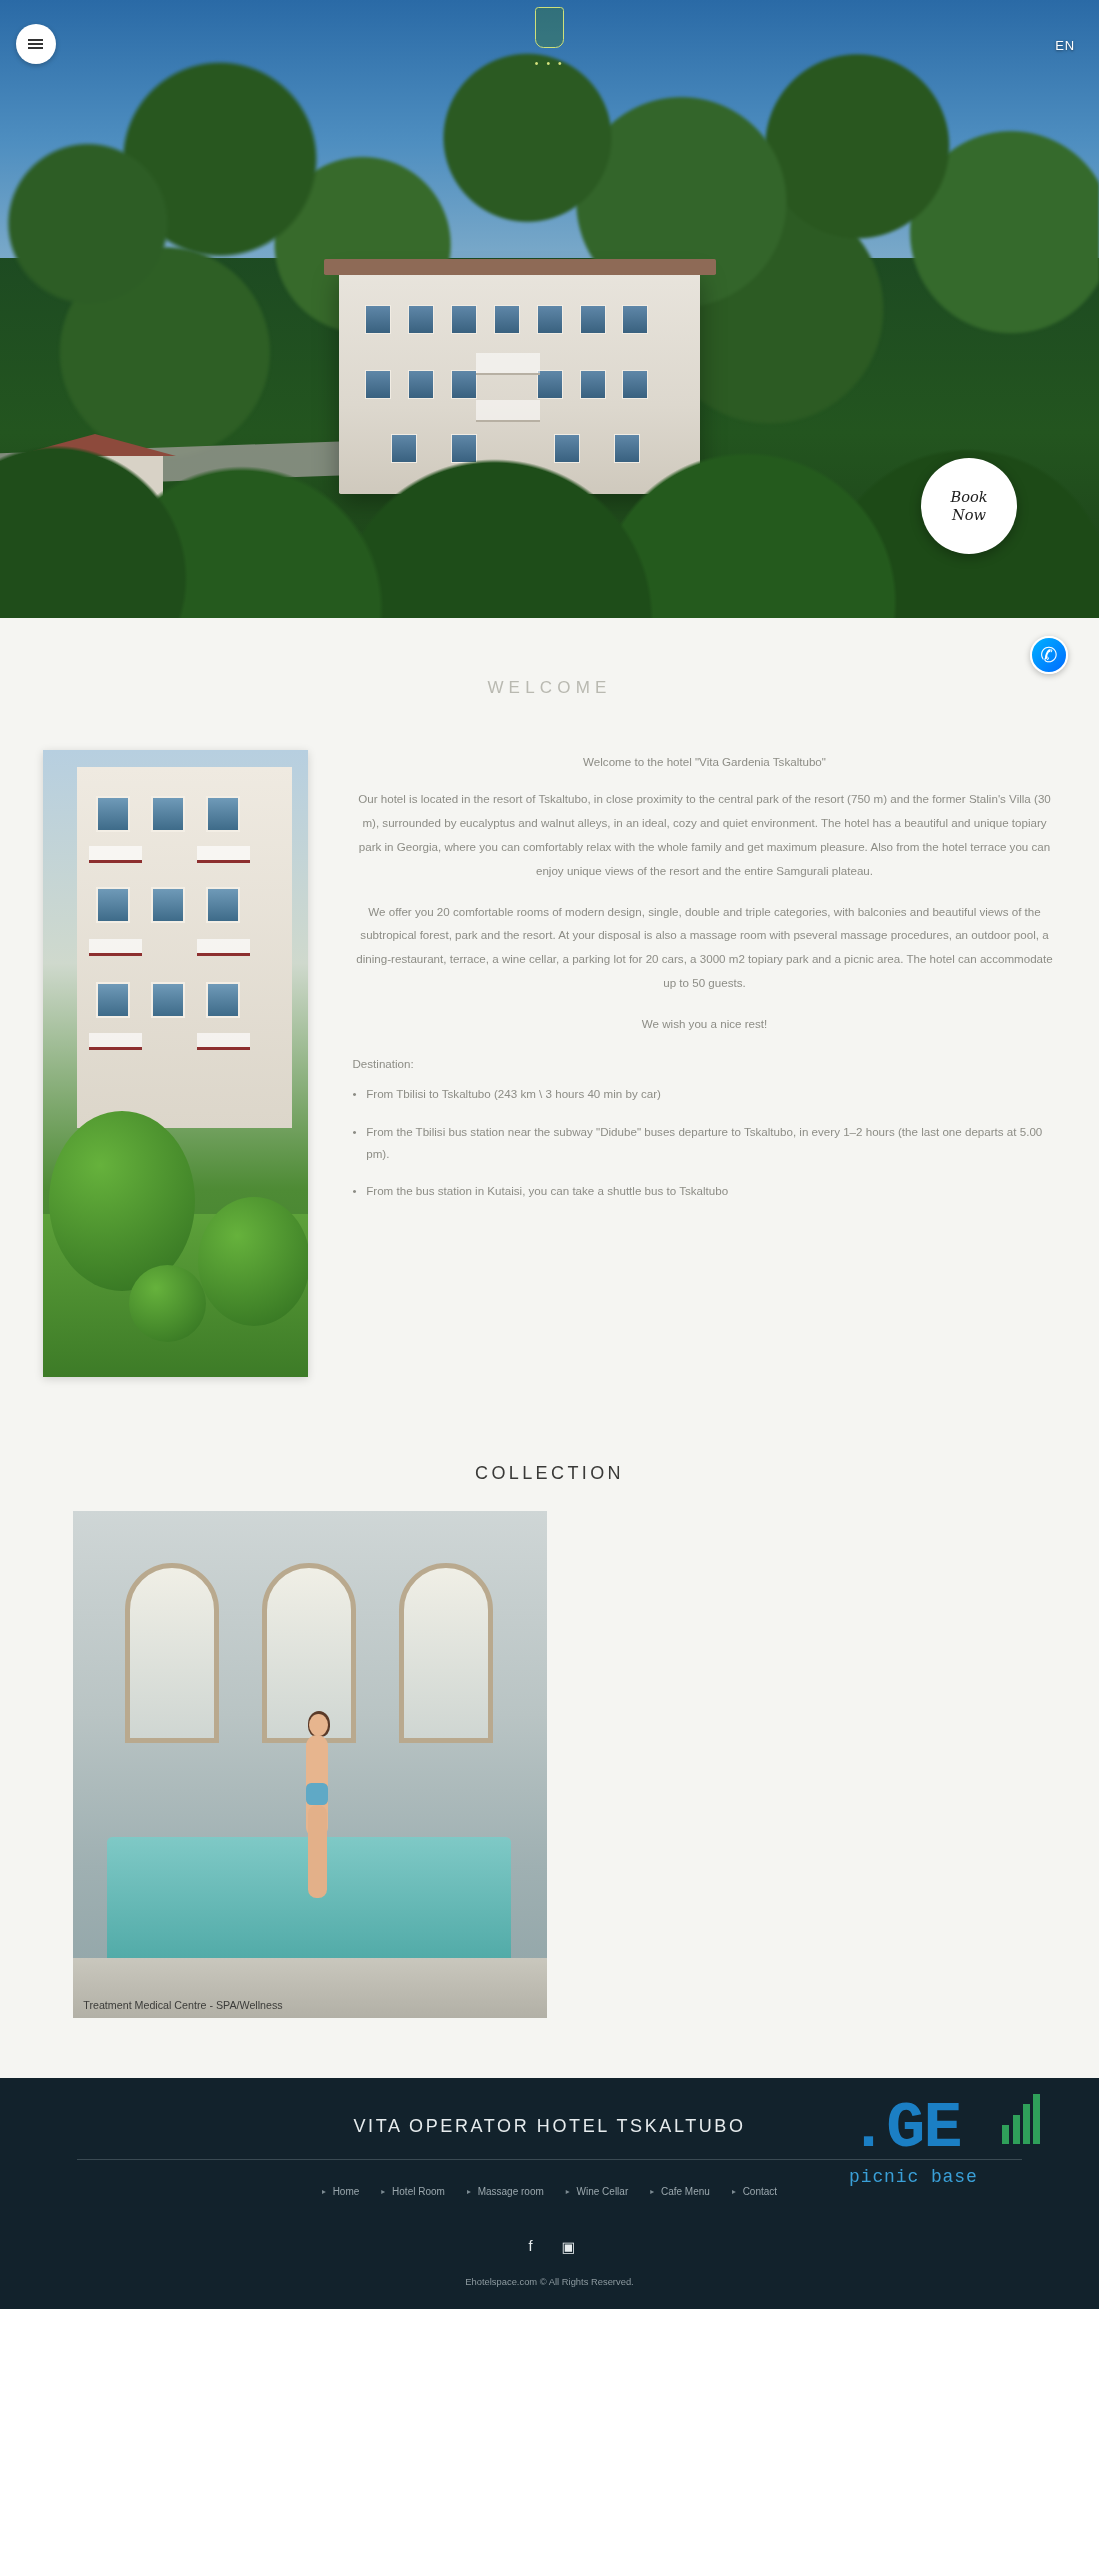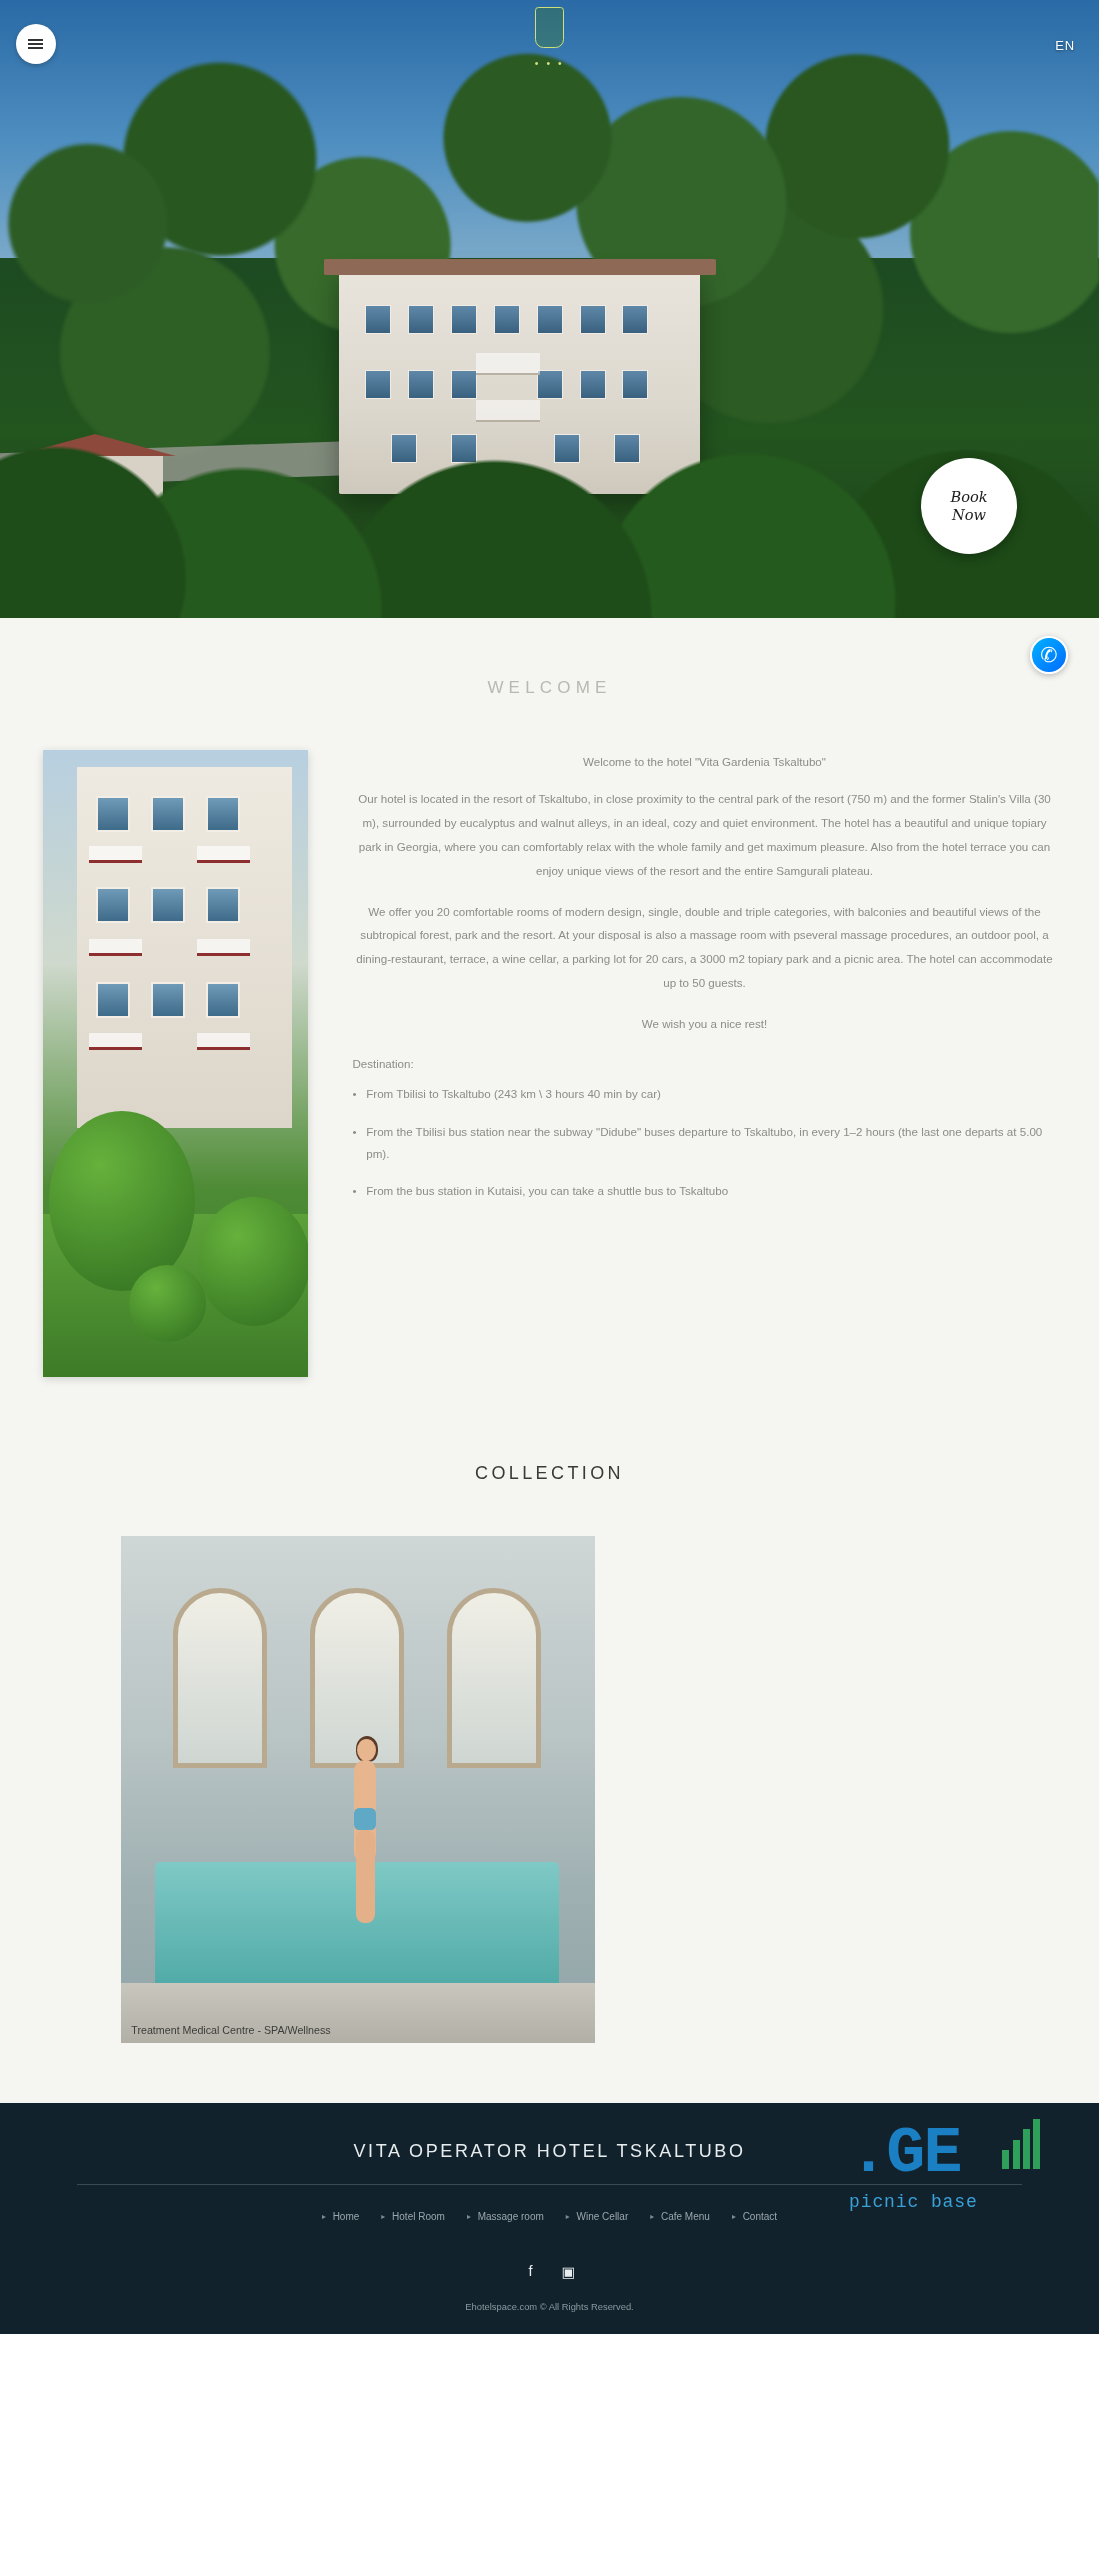--- a/index.html
+++ b/index.html
@@ -186,21 +186,21 @@
   .welcome-text ul li:before {
     content: "•"; position: absolute; left: 0; top: 0; color: #8d8d86;
   }
 
   
   .collection-section {
     background: #f5f5f2; padding: 34px 0 60px;
   }
   .section-title-dark {
     text-align: center; color: #3a3a38; letter-spacing: 3.4px;
-    font-size: 18px; font-weight: 400; margin-bottom: 52px;
+    font-size: 18px; font-weight: 400; margin-bottom: 27px;
   }
   .collection-grid {
     width: 953px; margin: 0 auto; display: flex; gap: 5.2px;
   }
   .coll-card { position: relative; width: 474px; height: 507px; overflow: hidden; }
   .coll-card .caption {
     position: absolute; left: 0; bottom: 0; width: 100%;
     padding: 6.9px 10.3px; color: #6f6f6a; font-size: 10.7px;
     background: rgba(255,255,255,.0);
   }
@@ -221,21 +221,20 @@
     color: #1b8fd0; font-weight: 700; font-size: 20px; letter-spacing: 0.9px;
   }
   .vita-url {
     position: absolute; left: 0; top: 460px; width: 100%; text-align: center;
     color: #d6206e; font-weight: 700; font-size: 17px;
   }
   .card-vita .caption { color: #4aa3c7; }
 
   .card-spa {
     background: linear-gradient(180deg,#cfd6d6 0%,#b9c4c4 40%,#9fb0b2 70%,#8fa3a6 100%);
-    margin-left: 48px;
   }
   .card-spa .arch {
     position: absolute; top: 52px; width: 94px; height: 180px;
     border-radius: 52px 52px 0 0;
     background: linear-gradient(180deg,#f0efe6,#cfd6d2);
     border: 5.2px solid #b9a98e;
   }
   .card-spa .pool {
     position: absolute; left: 34px; bottom: 52px; width: 404px; height: 129px;
     background: linear-gradient(180deg,#7fc9c6,#4fa9a6); border-radius: 5.2px;

